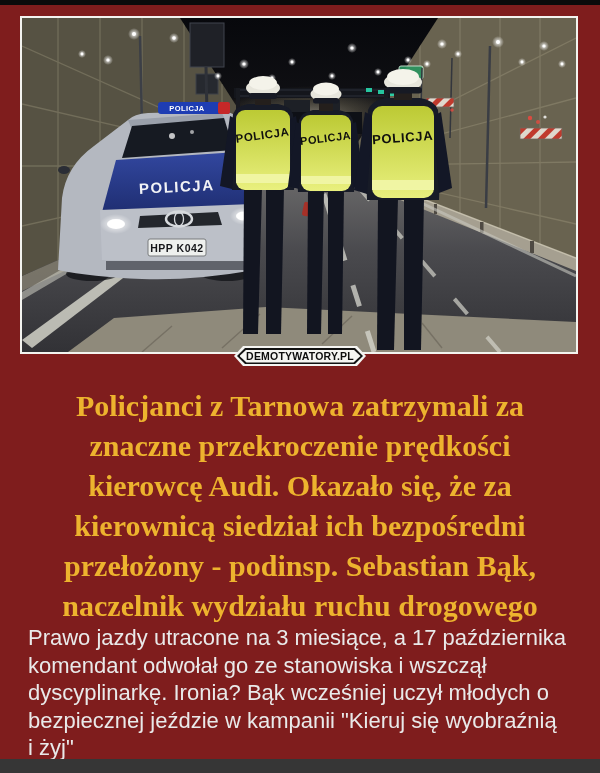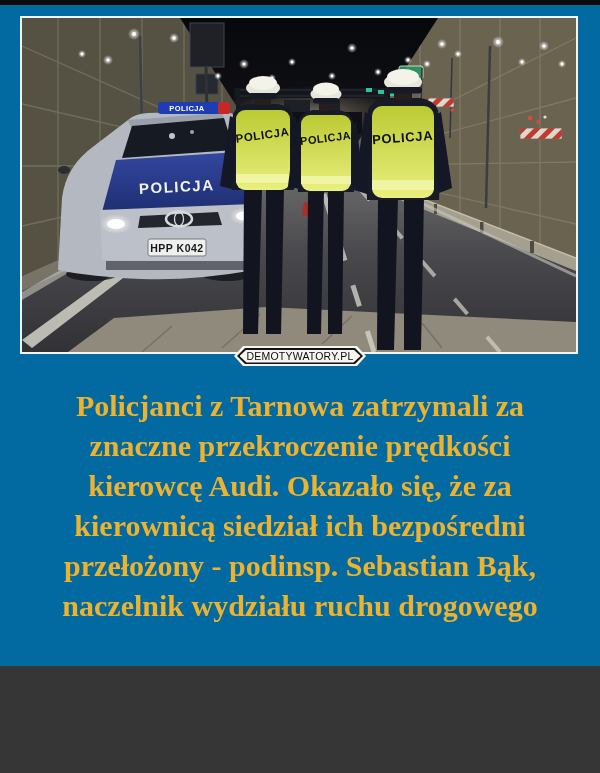--- a/index.html
+++ b/index.html
@@ -1,33 +1,33 @@
 <!DOCTYPE html>
 <html><head>
 <meta charset="utf-8">
 <style>
   html,body { margin:0; padding:0; background:#363636; }
   .poster {
-    position:relative; width:600px; height:666px; background:#0369a1;
+    position:relative; width:600px; height:759px; background:#7f1d1d;
     overflow:hidden; font-family:"Liberation Sans", sans-serif;
   }
   .top-edge { position:absolute; top:0; left:0; width:600px; height:5px; background:#0b0b0b; }
   .photo-frame {
     position:absolute; top:16px; left:20px; width:558px; height:338px;
     border:2px solid #f3f3ef; box-sizing:border-box; background:#0c0d11;
   }
   .photo-frame svg { display:block; width:554px; height:334px; }
   .watermark { position:absolute; top:346px; left:0; width:600px; display:flex; justify-content:center; }
   .wm-outer { width:132px; height:20px; background:#f5f5f2; display:flex; align-items:center; justify-content:center;
     clip-path:polygon(0 50%, 9px 0, 123px 0, 132px 50%, 123px 100%, 9px 100%); }
   .wm-mid { width:126px; height:16px; background:#121212; display:flex; align-items:center; justify-content:center;
     clip-path:polygon(0 50%, 8px 0, 118px 0, 126px 50%, 118px 100%, 8px 100%); }
   .wm-inner { width:121px; height:13px; background:#f5f5f2; display:flex; align-items:center; justify-content:center;
     clip-path:polygon(0 50%, 7px 0, 114px 0, 121px 50%, 114px 100%, 7px 100%);
-    font-size:10.5px; font-weight:normal; letter-spacing:0.2px; color:#0d0d0d; white-space:nowrap; }
+    font-size:10.5px; font-weight:bold; letter-spacing:0.2px; color:#0d0d0d; white-space:nowrap; }
   .headline {
     position:absolute; top:368px; left:0; width:600px; text-align:center;
     font-family:"Liberation Serif", serif; font-weight:bold;
     font-size:30px; line-height:40px; color:#edb32e; white-space:pre-line;margin-top:18px;
   }
   .description {
     position:absolute; top:624px; left:28px; width:564px;
     font-size:22px; line-height:27.5px; color:#e9e9e9; white-space:pre-line;
   }
   .svg-label { font-family:"Liberation Sans", sans-serif; font-weight:bold; }
@@ -351,13 +351,18 @@
       </div>
   </div>
 
   <div class="headline">Policjanci z Tarnowa zatrzymali za
 znaczne przekroczenie prędkości
 kierowcę Audi. Okazało się, że za
 kierownicą siedział ich bezpośredni
 przełożony - podinsp. Sebastian Bąk,
 naczelnik wydziału ruchu drogowego</div>
 
+  <div class="description">Prawo jazdy utracone na 3 miesiące, a 17 października
+komendant odwołał go ze stanowiska i wszczął
+dyscyplinarkę. Ironia? Bąk wcześniej uczył młodych o
+bezpiecznej jeździe w kampanii "Kieruj się wyobraźnią
+i żyj"</div>
 </div>
 
 </body></html>

